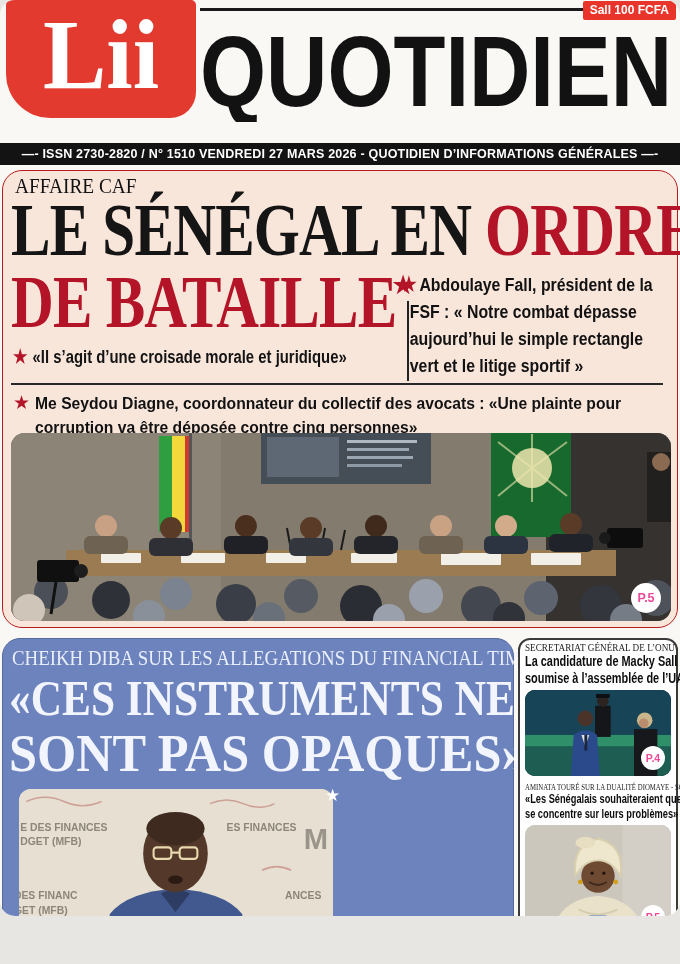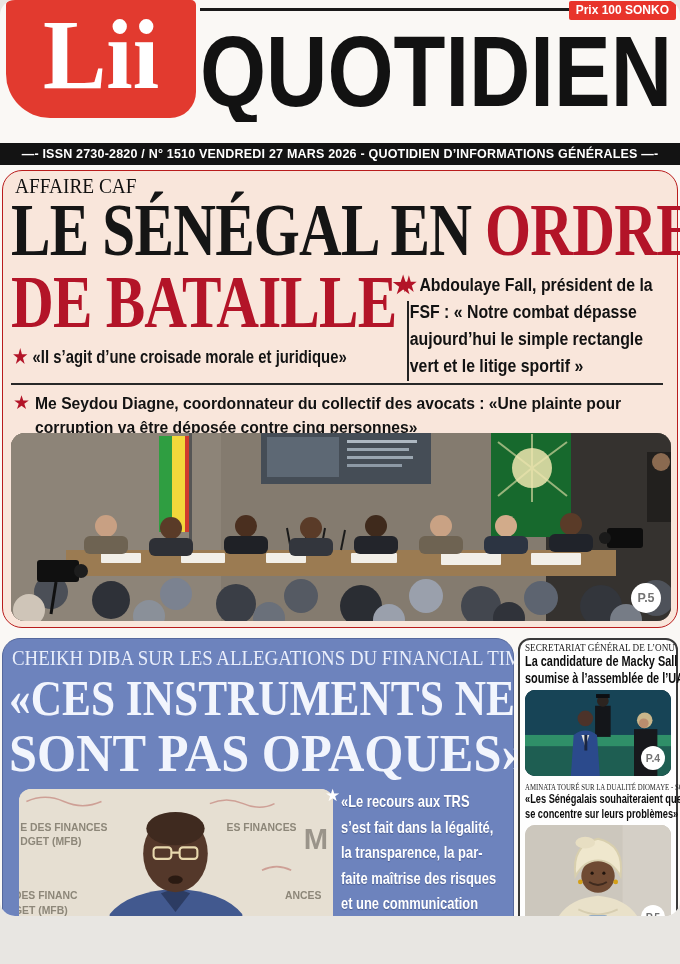--- a/index.html
+++ b/index.html
@@ -40,21 +40,21 @@
   .side-line.first{padding-left:0;}
   .side-star{color:#b31428;font-size:20px;margin-right:3px;}
   .v-divider{position:absolute;left:404px;top:130px;width:2px;height:80px;background:#222;}
   .h-rule{position:absolute;left:8px;top:212px;width:652px;height:2px;background:#282828;}
   .bullet{position:absolute;left:8px;top:220px;padding-left:24px;}
   .bullet .star{position:absolute;left:2px;top:0;color:#b31428;font-size:19px;}
   .bullet-line{white-space:nowrap;font-weight:bold;font-size:16.5px;line-height:24px;
                transform:scaleX(.95);transform-origin:left;color:#121212;}
   .photo-main{position:absolute;left:8px;top:262px;width:660px;height:188px;border-radius:14px;
               overflow:hidden;background:#6b6257;}
-  .page-badge{position:absolute;background:#fff;color:#737373;font-weight:bold;text-align:center;}
+  .page-badge{position:absolute;background:#fff;color:#ec4899;font-weight:bold;text-align:center;}
   .badge-circle{width:30px;height:30px;border-radius:50%;font-size:12.5px;line-height:30px;
                 right:10px;bottom:8px;}
   .badge-pill{padding:2px 6px 3px;border-radius:6px;font-size:12px;right:8px;bottom:10px;}
   .badge-small{width:24px;height:24px;border-radius:50%;font-size:10.5px;line-height:24px;
                right:6px;bottom:6px;}
   
   .blue-card{position:absolute;left:2px;top:638px;width:512px;height:326px;background:#6d83bd;
              border:1px solid #55689c;border-radius:18px 18px 14px 14px;box-sizing:border-box;}
   .blue-kicker{position:absolute;left:9px;top:8px;font-family:"Liberation Serif",serif;
                font-size:20.5px;color:#e9eefb;transform:scaleX(.92);transform-origin:left;white-space:nowrap;}
@@ -85,21 +85,21 @@
 </head>
 <body>
 
 <div class="page">
 
   <div>
     <div class="logo-box">
       <div class="logo-text">Lii</div>
     </div>
     <div class="top-rule"></div>
-    <div class="price-badge">Prix 100 SONKO</div>
+    <div class="price-badge">Sall 100 FCFA</div>
     <svg class="masthead-svg" width="478" height="104" viewBox="0 0 478 104">
       <text x="2" y="88" font-family="Liberation Sans, sans-serif" font-weight="bold" font-size="100" fill="#121212" textLength="472" lengthAdjust="spacingAndGlyphs">QUOTIDIEN</text>
     </svg>
     <div class="issn-bar">—- ISSN 2730-2820 / N° 1510 VENDREDI 27 MARS 2026 - QUOTIDIEN D’INFORMATIONS GÉNÉRALES —-</div>
   </div>
 
   <div class="lead-panel">
     <div class="lead-kicker">AFFAIRE CAF</div>
 
     <div class="hl-line hl-1"><span>LE SÉNÉGAL EN </span><span class="hl-red">ORDRE</span></div>
@@ -247,28 +247,20 @@
           <line x1="153" y1="61" x2="161" y2="61"></line>
         </g>
         <ellipse cx="157" cy="87" rx="7" ry="4" fill="#2a1a12"></ellipse>
         <ellipse cx="156" cy="150" rx="9" ry="6" fill="#333"></ellipse>
         <rect x="151" y="150" width="11" height="15" fill="#1d1d1d"></rect>
       </svg>
       <div class="page-badge badge-pill">P.4</div>
     </div>
 
     <span class="quote-star">★</span>
-    <div class="blue-quote">
-      <div class="quote-line">«Le recours aux TRS</div>
-      <div class="quote-line">s’est fait dans la légalité,</div>
-      <div class="quote-line">la transparence, la par-</div>
-      <div class="quote-line">faite maîtrise des risques</div>
-      <div class="quote-line">et une communication</div>
-      <div class="quote-line">responsable...»</div>
-    </div>
   </div>
 
   <div class="side-card">
     <div class="sc-kicker sc-kicker1">SECRETARIAT GÉNÉRAL DE L’ONU</div>
     <div class="sc-hl1">
       <div class="sc-hl-line">La candidature de Macky Sall</div>
       <div class="sc-hl-line">soumise à l’assemblée de l’UA...</div>
     </div>
     <div class="sc-photo sc-photo1">
       <svg width="146" height="86" viewBox="0 0 150 92" preserveAspectRatio="xMidYMid slice">

